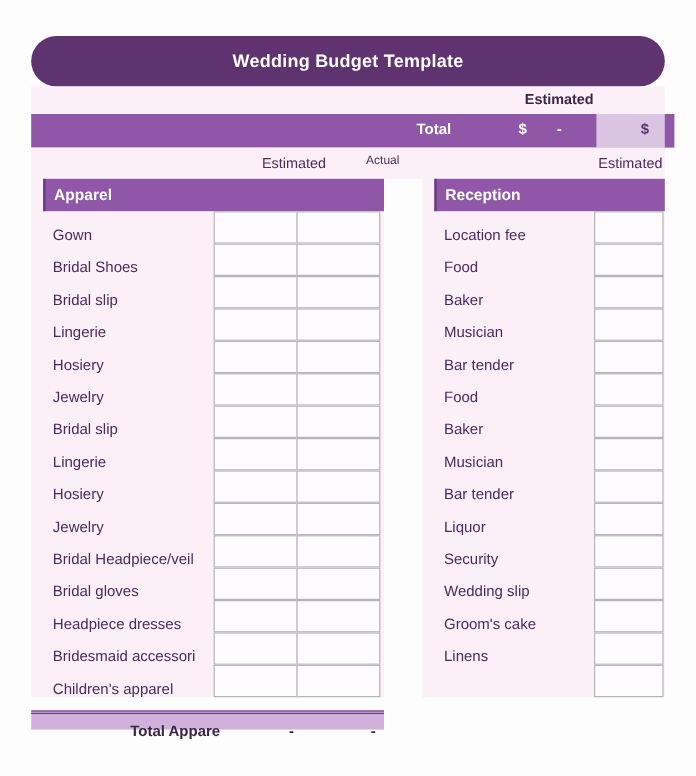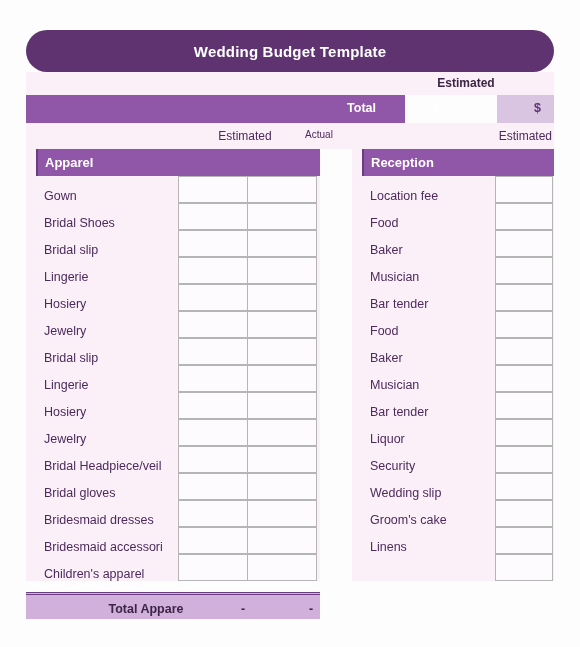--- a/index.html
+++ b/index.html
@@ -59,21 +59,21 @@
 
   
   .total-row {
     position: absolute;
     left: 26px; top: 95px;
     width: 528px; height: 28px;
   }
   .total-row .tr-main {
     position: absolute;
     left: 0; top: 0;
-    width: 379px; height: 28px;
+    width: 536px; height: 28px;
     background: #9056a8;
   }
   .total-row .tr-label {
     position: absolute;
     left: 280px; top: 6px;
     width: 70px;
     text-align: right;
     color: #ffffff;
     font-size: 12.5px;
     font-weight: bold;
@@ -182,21 +182,21 @@
     border: 1px solid #b5b5b5;
     margin-left: -1px;
     margin-top: -1px;
   }
   .tbl-right .cell { width: 58px; }
 
   
   .total-foot {
     position: absolute;
     left: 26px; top: 592px;
-    width: 294px; height: 27px;
+    width: 294px; height: 16px;
     background: #d2b0dc;
     border-top: 3px double #6a3d80;
     box-sizing: border-box;
   }
   .total-foot .tf-label {
     position: absolute;
     left: 40px; top: 7px;
     width: 160px;
     text-align: center;
     color: #3c2545;
@@ -305,21 +305,21 @@
           <div class="label">Bridal Headpiece/veil</div>
           <div class="cell"></div>
           <div class="cell"></div>
         </div>
         <div class="row">
           <div class="label">Bridal gloves</div>
           <div class="cell"></div>
           <div class="cell"></div>
         </div>
         <div class="row">
-          <div class="label">Bridesmaid dresses</div>
+          <div class="label">Headpiece dresses</div>
           <div class="cell"></div>
           <div class="cell"></div>
         </div>
         <div class="row">
           <div class="label">Bridesmaid accessori</div>
           <div class="cell"></div>
           <div class="cell"></div>
         </div>
         <div class="row">
           <div class="label">Children's apparel</div>

